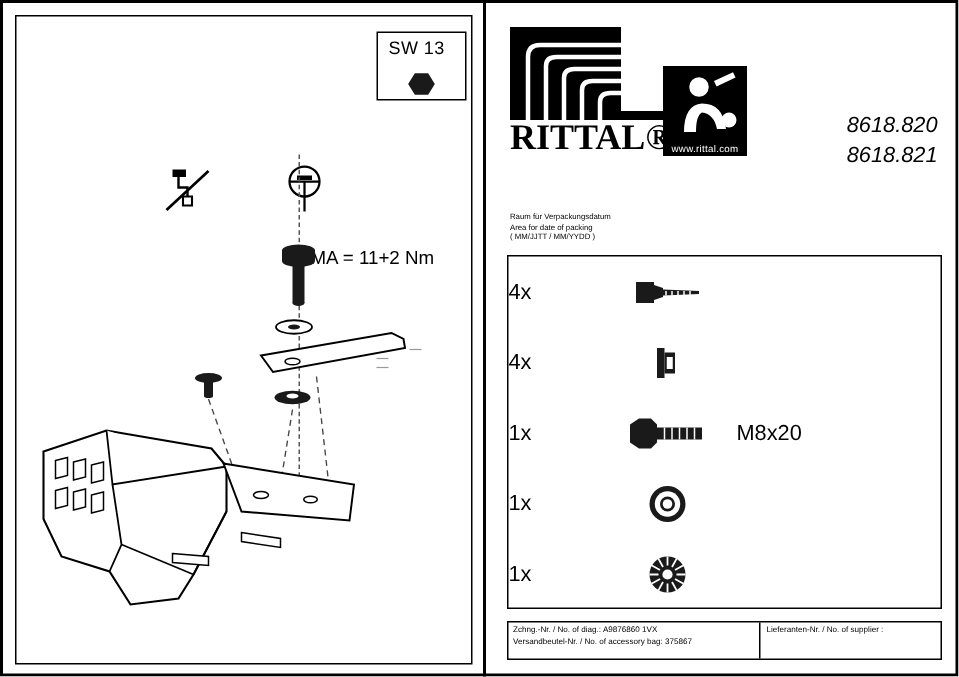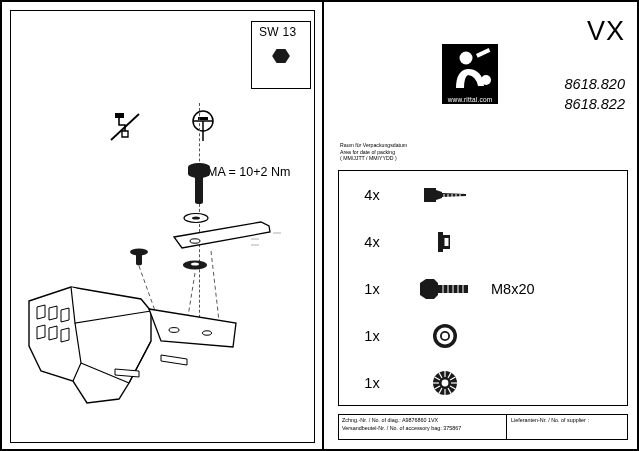--- a/index.html
+++ b/index.html
@@ -41,21 +41,21 @@
     width: 1.5px;
     height: 451px;
     background: #000;
   }
   
   .sw-box {
     position: absolute;
     left: 240px;
     top: 10px;
     width: 60px;
-    height: 68px;
+    height: 46px;
     box-sizing: border-box;
     border: 1.2px solid #000;
     background: #fff;
   }
   .sw-box .sw-label {
     position: absolute;
     left: 7px;
     top: 3px;
     font-size: 12px;
     letter-spacing: 0.3px;
@@ -184,21 +184,21 @@
   }
   .parts-row {
     position: relative;
     display: flex;
     align-items: center;
     height: 47px;
     box-sizing: border-box;
   }
   .parts-row .qty {
     width: 66px;
-    text-align: center;
+    text-align: left;
     font-size: 14.5px;
   }
   .parts-row .pic {
     width: 80px;
     display: flex;
     align-items: center;
     justify-content: center;
   }
   .parts-row .desc {
     flex: 1;
@@ -256,21 +256,21 @@
     </svg>
 
     <svg class="tool-icon icon-screw" viewBox="0 0 34 34">
       <circle cx="17" cy="12" r="10" stroke="#000" stroke-width="1.5" fill="none"></circle>
       <line x1="7" y1="12" x2="27" y2="12" stroke="#000" stroke-width="1.5"></line>
       <line x1="17" y1="12" x2="17" y2="32" stroke="#000" stroke-width="1.5"></line>
       <rect x="12" y="8" width="10" height="3" fill="#000"></rect>
     </svg>
 
     <div class="torque-text">
-      <span>MA  =  10+2 Nm</span>
+      <span>MA  =  11+2 Nm</span>
     </div>
 
     <div class="center-line"></div>
 
     <svg width="305" height="433" viewBox="0 0 305 433" style="position:absolute;left:0;top:0;">
 
       <g>
         <ellipse cx="188" cy="156" rx="11" ry="4" fill="#1a1a1a"></ellipse>
         <rect x="177" y="156" width="22" height="7" fill="#1a1a1a"></rect>
         <ellipse cx="188" cy="163" rx="11" ry="4" fill="#1a1a1a"></ellipse>
@@ -333,43 +333,56 @@
         <line x1="240" y1="234" x2="248" y2="234"></line>
         <line x1="262" y1="222" x2="270" y2="222"></line>
       </g>
     </svg>
   </div>
 
   <div class="divider-vert"></div>
 
   <div class="right-panel">
 
+    <div class="logo-block">
+      <svg class="logo-bars" viewBox="0 0 110 62">
+        <rect x="0" y="0" width="110" height="62" fill="#000"></rect>
+        <g stroke="#fff" stroke-width="3" fill="none">
+          <path d="M12 62 L12 20 Q12 12 20 12 L110 12"></path>
+          <path d="M24 62 L24 26 Q24 20 31 20 L110 20"></path>
+          <path d="M36 62 L36 34 Q36 28 43 28 L110 28"></path>
+          <path d="M48 62 L48 42 Q48 36 55 36 L110 36"></path>
+          <path d="M60 62 L60 50 Q60 44 67 44 L110 44"></path>
+        </g>
+        <rect x="74" y="0" width="36" height="56" fill="#fff"></rect>
+      </svg>
+      <div class="rittal-word"><span>RITTAL</span><span class="dot">®</span></div>
+    </div>
 
     <div class="url-block">
       <svg width="56" height="52" viewBox="0 0 56 52">
         <rect x="0" y="0" width="56" height="52" fill="#000"></rect>
         <circle cx="24" cy="14" r="6.5" fill="#fff"></circle>
         <path d="M14 44 Q14 26 26 25 Q40 25 42 42 L36 42 Q34 32 26 31 Q22 33 22 44 Z" fill="#fff"></path>
         <rect x="34" y="10" width="14" height="4" fill="#fff" transform="rotate(-25 34 10)"></rect>
         <circle cx="44" cy="36" r="5" fill="#fff"></circle>
       </svg>
       <div class="url-text">www.rittal.com</div>
     </div>
 
     <div class="packing-note">
       <div>Raum für Verpackungsdatum</div>
       <div>Area for date of packing</div>
       <div>( MM/JJTT / MM/YYDD )</div>
     </div>
 
-    <div class="vx-title">VX</div>
 
     <div class="part-numbers">
       <div>8618.820</div>
-      <div>8618.822</div>
+      <div>8618.821</div>
     </div>
 
     <div class="parts-table">
 
       <div class="parts-row">
         <div class="qty">4x</div>
         <div class="pic">
           <svg width="46" height="22" viewBox="0 0 46 22">
             <path d="M2 4 L14 4 L14 18 L2 18 Z" fill="#1a1a1a"></path>
             <path d="M14 6 L20 8 L20 14 L14 16 Z" fill="#1a1a1a"></path>

